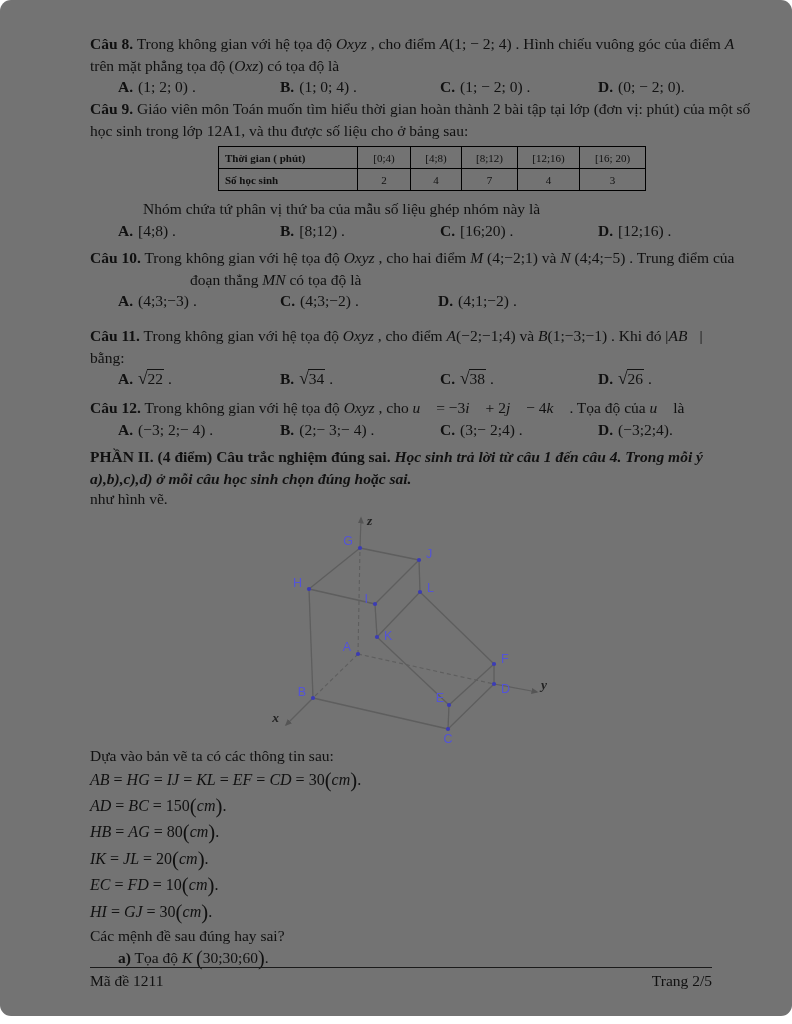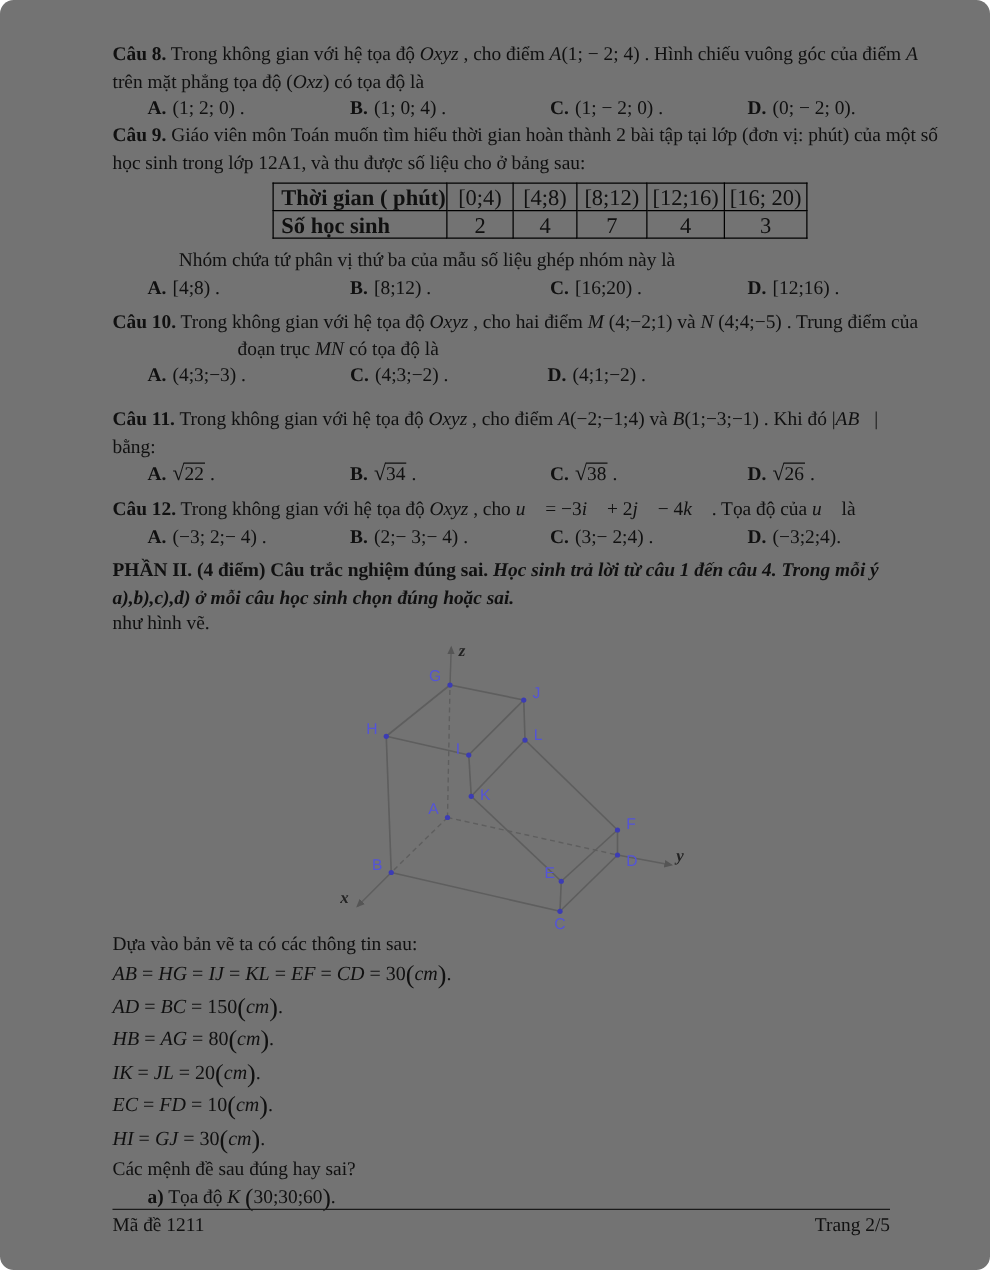--- a/index.html
+++ b/index.html
@@ -12,21 +12,21 @@
   .t-b{font-weight:bold;}
   .t-i{font-style:italic;}
   .t-bi{font-weight:bold;font-style:italic;font-family:Liberation Serif, serif;}
   .t-r{border-top:1.2px solid #111;padding:0 1px;margin-left:-1px;margin-top:35px;}
   .t-p{font-size:1.3em;vertical-align:-0.12em;font-style:normal;font-weight:normal;}
   .t-rad{font-size:1.12em;}
   .opts{display:flex;padding-left:28px;}
   .opt{display:block;}
   .o1{width:162px}.o2{width:160px}.o3{width:158px}.o4{flex:1}
   .om{font-weight:bold;margin-right:5px;}
-  .qtable{border-collapse:collapse;margin:5px 0 0 128px;font-size:18px;table-layout:fixed;}
+  .qtable{border-collapse:collapse;margin:5px 0 0 128px;font-size:11px;table-layout:fixed;}
   .qtable td{border:1px solid #000;height:21px;padding:0;text-align:center;line-height:20px;}
   .qtable td.hcol{width:132px;text-align:left;padding-left:6px;font-weight:bold;}
   .qtable td.c1{width:52px}.qtable td.c2{width:50px}.qtable td.c3{width:55px}
   .qtable td.c4{width:61px}.qtable td.c5{width:65px}
   .note{margin-top:7px;}
   .mline{font-size:16px;line-height:26px;font-style:normal;}
   .fig{position:absolute;left:270px;top:512px;width:300px;height:240px;}
   #fig-svg .edge{stroke:var(--line,#5e5e5e);stroke-width:1.3;fill:none;}
   #fig-svg .dashed{stroke-dasharray:4 3;stroke-width:1.1;}
   #fig-svg .axis{stroke-width:1.2;}
@@ -80,21 +80,21 @@
     <div class="opts">
       <span class="opt o1"><span class="om">A.</span><span><span>[4;8) .</span></span></span>
       <span class="opt o2"><span class="om">B.</span><span><span>[8;12) .</span></span></span>
       <span class="opt o3"><span class="om">C.</span><span><span>[16;20) .</span></span></span>
       <span class="opt o4"><span class="om">D.</span><span><span>[12;16) .</span></span></span>
     </div>
   </section>
 
   <section class="blk" style="top:247px">
     <div class="ln"><span class="t-b">Câu 10.</span><span> Trong không gian với hệ tọa độ </span><span class="t-i">Oxyz</span><span> , cho hai điểm </span><span class="t-i">M</span><span> (4;−2;1) và </span><span class="t-i">N</span><span> (4;4;−5) . Trung điểm của</span></div>
-    <div class="ln ind100"><span>đoạn trục </span><span class="t-i">MN</span><span> có tọa độ là</span></div>
+    <div class="ln ind100"><span>đoạn thẳng </span><span class="t-i">MN</span><span> có tọa độ là</span></div>
     <div class="opts">
       <span class="opt o1"><span class="om">A.</span><span><span>(4;3;−3) .</span></span></span>
       <span class="opt o3"><span class="om">C.</span><span><span>(4;3;−2) .</span></span></span>
       <span class="opt o4"><span class="om">D.</span><span><span>(4;1;−2) .</span></span></span>
     </div>
   </section>
 
   <section class="blk" style="top:325px">
     <div class="ln"><span class="t-b">Câu 11.</span><span> Trong không gian với hệ tọa độ </span><span class="t-i">Oxyz</span><span> , cho điểm </span><span class="t-i">A</span><span>(−2;−1;4) và </span><span class="t-i">B</span><span>(1;−3;−1) . Khi đó </span><span>|</span><span class="t-i">AB⃗</span><span>|</span></div>
     <div class="ln"><span>bằng:</span></div>

